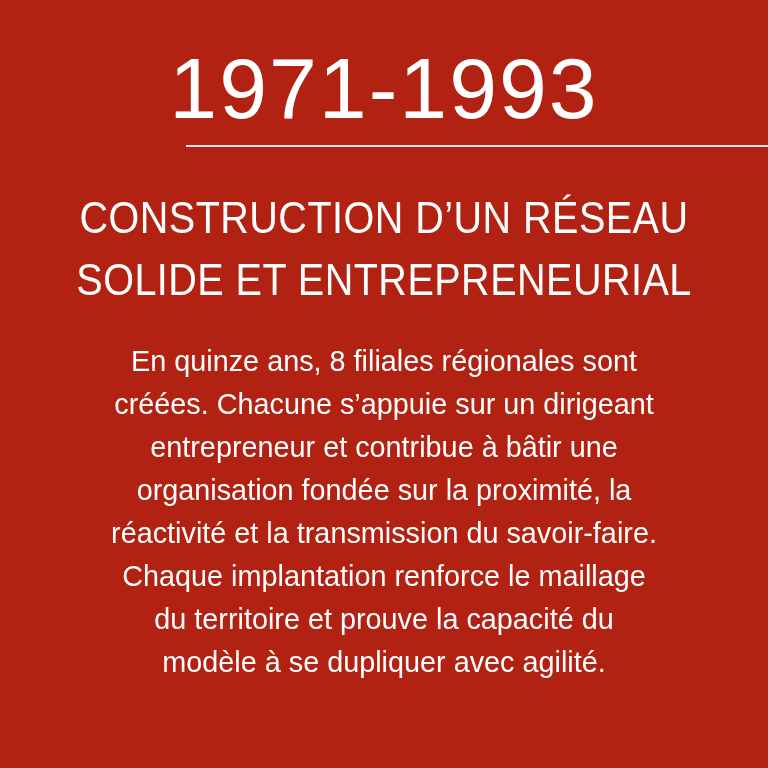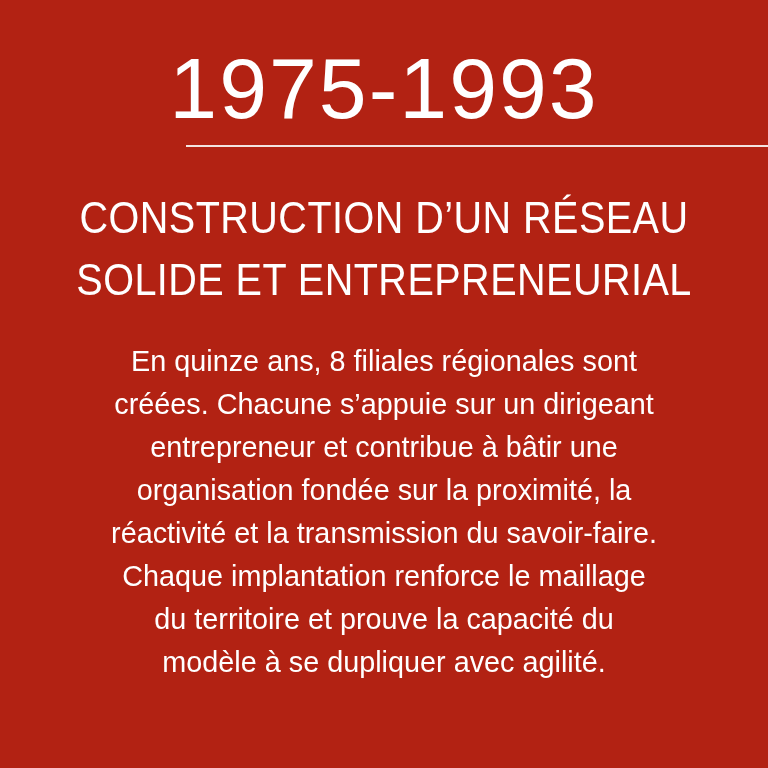--- a/index.html
+++ b/index.html
@@ -57,21 +57,21 @@
     white-space: pre-line;       
     transform: scaleX(0.96);     
     transform-origin: 50% 0;
   }
 </style>
 </head>
 <body>
 
 <div class="slide" style="background-color: rgb(178, 34, 19); color: rgb(255, 255, 255);">
 
-  <h1 class="period">1975-1993</h1>
+  <h1 class="period">1971-1993</h1>
 
   <div class="divider" style="background: rgb(243, 228, 224);"></div>
 
   <h2 class="section-title">
     <span>CONSTRUCTION D’UN RÉSEAU</span>
     <span>SOLIDE ET ENTREPRENEURIAL</span>
   </h2>
 
   <p class="body-text">En quinze ans, 8 filiales régionales sont
 créées. Chacune s’appuie sur un dirigeant

